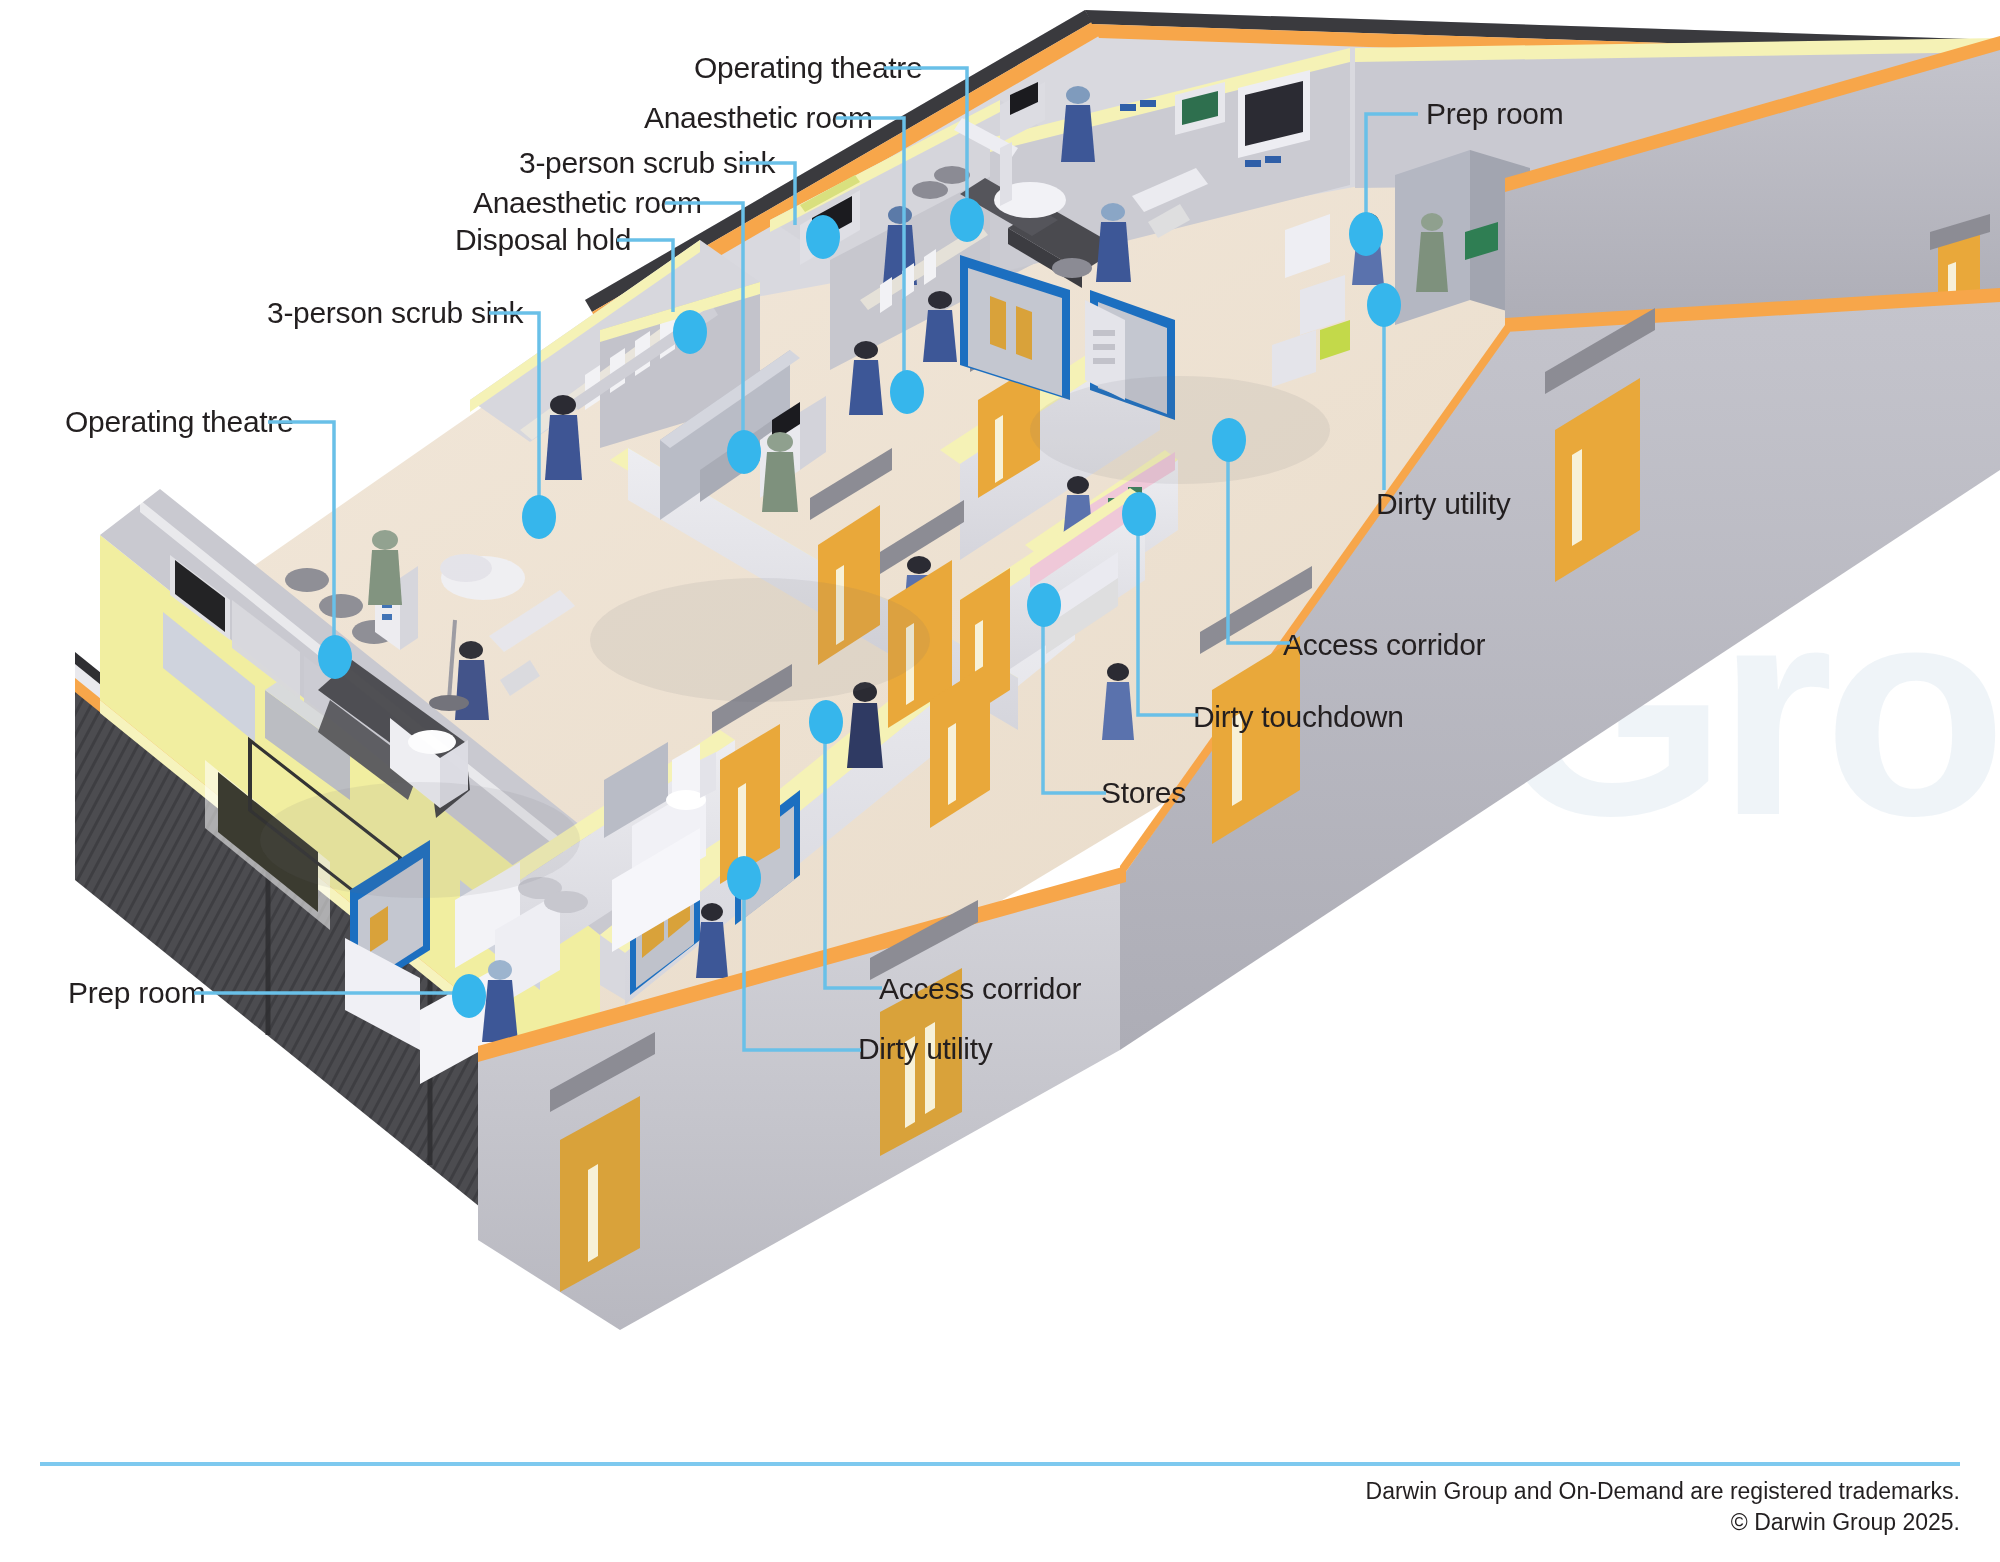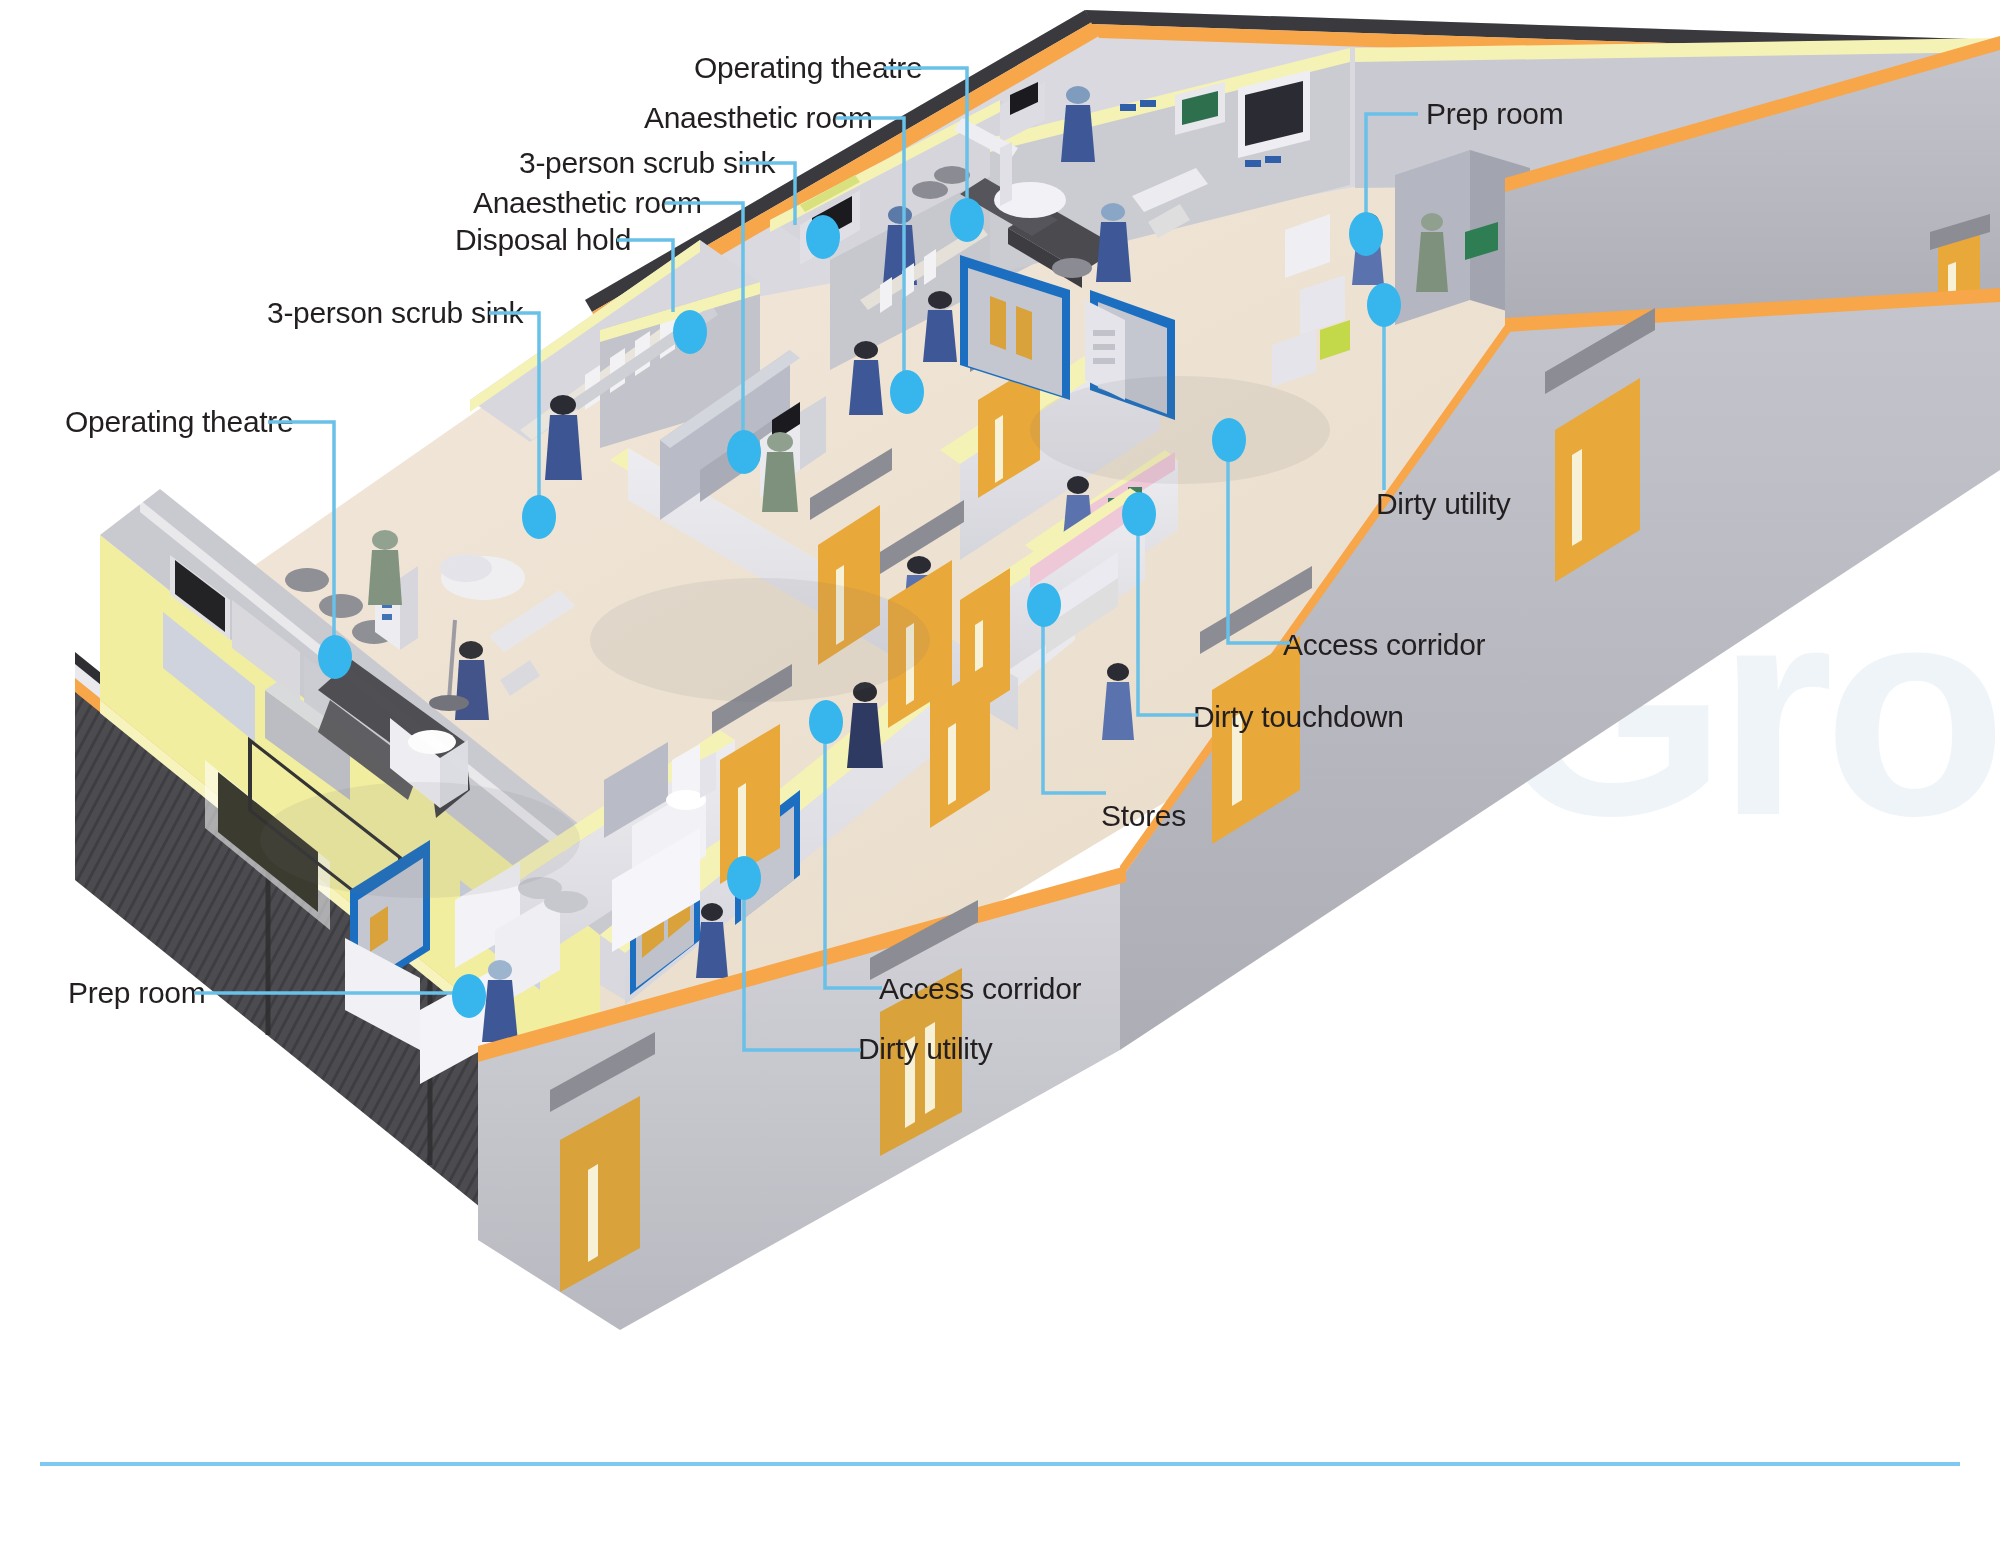--- a/index.html
+++ b/index.html
@@ -540,21 +540,21 @@
   <div class="dot" style="left:1212px;top:418px;"></div>
 
   <div class="callout" style="left:1193px;top:702px;">Dirty touchdown</div>
   <div class="leader" style="left:1090px;top:500px;">
     <svg width="120" height="250">
         <polyline points="48,0 48,215 108,215" fill="none" stroke="#69c0e8" stroke-width="3.5"></polyline>
       </svg>
   </div>
   <div class="dot" style="left:1122px;top:492px;"></div>
 
-  <div class="callout" style="left:1101px;top:778px;margin-top:23px;">Stores</div>
+  <div class="callout" style="left:1101px;top:778px;">Stores</div>
   <div class="leader" style="left:1000px;top:590px;">
     <svg width="120" height="230">
         <polyline points="43,0 43,203 106,203" fill="none" stroke="#69c0e8" stroke-width="3.5"></polyline>
       </svg>
   </div>
   <div class="dot" style="left:1027px;top:583px;"></div>
 
   <div class="callout" style="left:879px;top:974px;">Access corridor</div>
   <div class="leader" style="left:777px;top:705px;">
     <svg width="120" height="310">
@@ -565,14 +565,18 @@
 
   <div class="callout" style="left:858px;top:1034px;">Dirty utility</div>
   <div class="leader" style="left:698px;top:862px;">
     <svg width="180" height="215">
         <polyline points="46,0 46,188 163,188" fill="none" stroke="#69c0e8" stroke-width="3.5"></polyline>
       </svg>
   </div>
   <div class="dot" style="left:727px;top:856px;"></div>
 
   <div class="rule"></div>
+  <div class="copy">
+    <div>Darwin Group and On-Demand are registered trademarks.</div>
+    <div>© Darwin Group 2025.</div>
+  </div>
 
 </div>
 
 </body></html>

